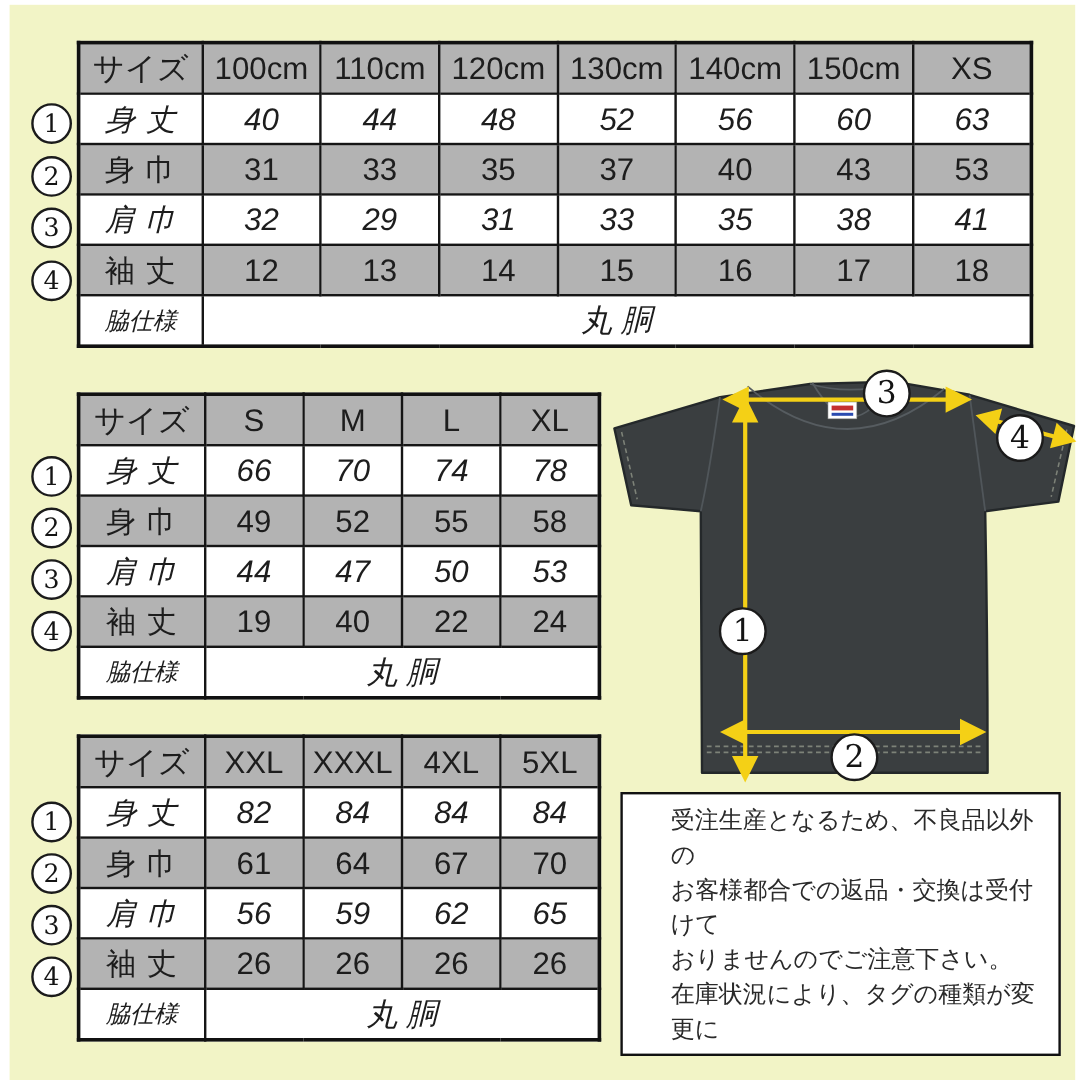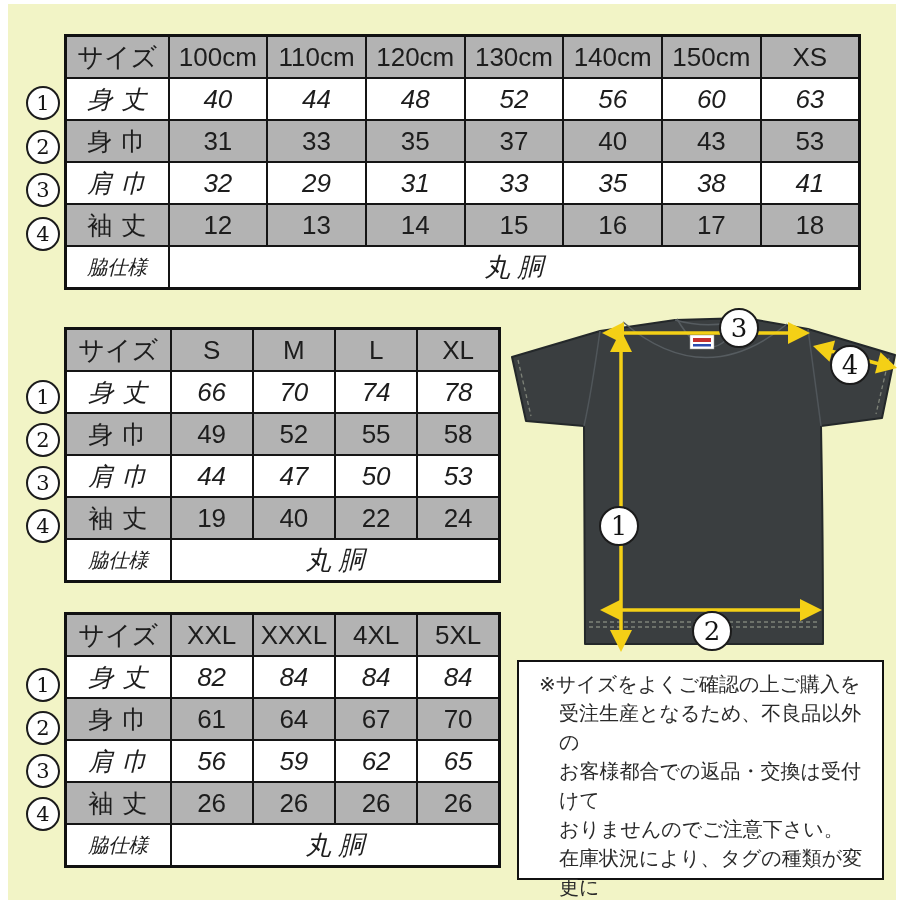--- a/index.html
+++ b/index.html
@@ -263,20 +263,19 @@
       </g>
     </svg>
   </div>
 
   <div class="badge lg" style="left:599px;top:506px;">1</div>
   <div class="badge lg" style="left:692px;top:611px;">2</div>
   <div class="badge lg" style="left:719px;top:308px;">3</div>
   <div class="badge lg" style="left:830px;top:345px;">4</div>
 
   <div class="notice">
-    <div class="nline">※サイズをよくご確認の上ご購入を</div>
     <div class="nline ind">受注生産となるため、不良品以外の</div>
     <div class="nline ind">お客様都合での返品・交換は受付けて</div>
     <div class="nline ind">おりませんのでご注意下さい。</div>
     <div class="nline ind">在庫状況により、タグの種類が変更に</div>
 
   </div>
 </div>
 
 </body></html>

